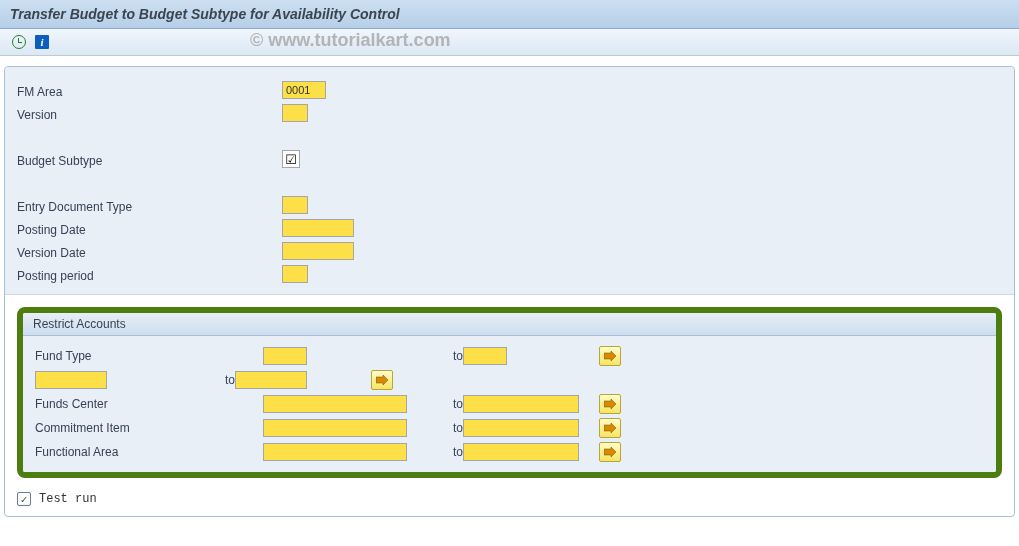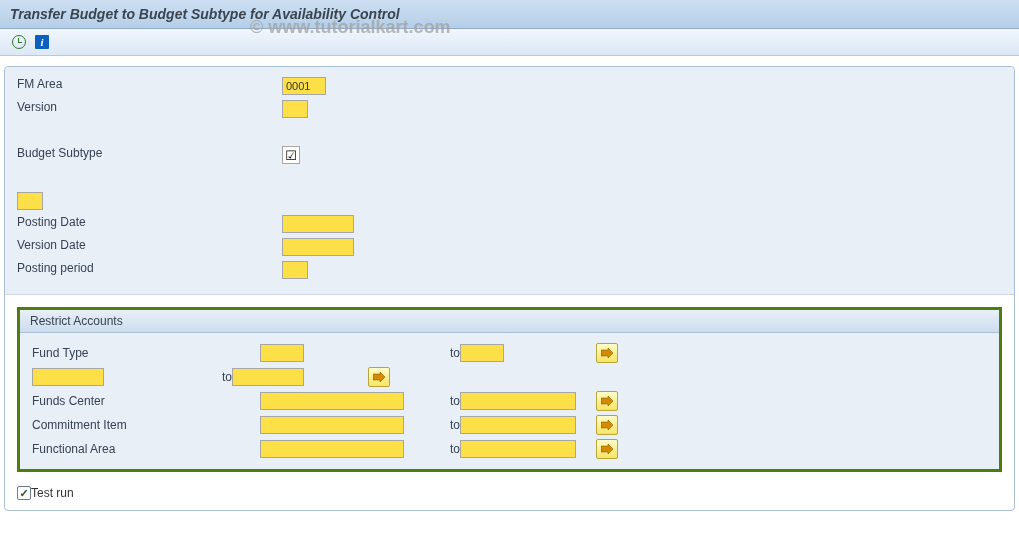--- a/index.html
+++ b/index.html
@@ -78,21 +78,21 @@
       font-size: 11px;
       display: inline-flex;
       align-items: center;
       justify-content: center;
       border-radius: 1px;
       font-family: 'Times New Roman', serif;
       font-style: italic;
     }
     .watermark {
       position: absolute;
-      top: 17px;
+      top: 30px;
       left: 250px;
       color: rgba(160,160,160,0.75);
       font-size: 18px;
       font-weight: bold;
       pointer-events: none;
       z-index: 100;
     }
     .content {
       padding: 10px 4px;
       position: relative;
@@ -103,21 +103,21 @@
       padding-bottom:10px;
     }
     .form-area {
       background: #e8eff7;
       padding: 10px 12px 10px 12px;
       border-bottom: 1px solid #cfd9e5;
       border-radius:4px 4px 0 0;
     }
     .form-row {
       display: flex;
-      align-items: flex-start;
+      align-items: flex-end;
       height: 22px;
       margin-bottom: 1px;
     }
     .form-row.gap-after {
       margin-bottom: 24px;
     }
     .label {
       width: 265px;
       color: #374254;
       font-size: 12px;
@@ -148,22 +148,22 @@
     }
     .check-ind::before {
       content: '☑';
       color: #000;
       font-size: 13px;
       line-height: 1;
     }
     
     .group-box {
       margin: 12px 12px 0 12px;
-      border: 3px solid #4d7c0f;
-      border-radius: 0;
+      border: 6px solid #4d7c0f;
+      border-radius: 8px;
       overflow: hidden;
     }
     .group-header {
       background: linear-gradient(to bottom, #e8eff7, #cdddee);
       padding: 4px 10px;
       font-size: 12px;
       color: #374254;
       border-bottom: 1px solid #a9bfd6;
     }
     .group-body {
@@ -195,21 +195,22 @@
       align-items: center;
       justify-content: center;
       cursor: pointer;
       margin-left: 10px;
     }
     .range-btn svg { display:block; }
     .test-run {
       margin: 14px 12px 0 12px;
       display: flex;
       align-items: center;
-      gap: 0;
+      gap: 8px;
+      font-family: Liberation Mono, monospace;
     }
     .std-check {
       width: 14px;
       height: 14px;
       border: 1px solid #6a7a8f;
       background: #fff;
       display: inline-flex;
       align-items: center;
       justify-content: center;
       font-size: 11px;
@@ -254,20 +255,21 @@
       <span class="label">Version</span>
       <input class="inp w-tiny" value="" style="">
     </div>
 
     <div class="form-row gap-after">
       <span class="label">Budget Subtype</span>
       <span class="check-ind"></span>
     </div>
 
     <div class="form-row">
+      <span class="label">Entry Document Type</span>
       <input class="inp w-tiny" value="" style="">
     </div>
 
     <div class="form-row">
       <span class="label">Posting Date</span>
       <input class="inp w-sm" value="" style="">
     </div>
 
     <div class="form-row">
       <span class="label">Version Date</span>

